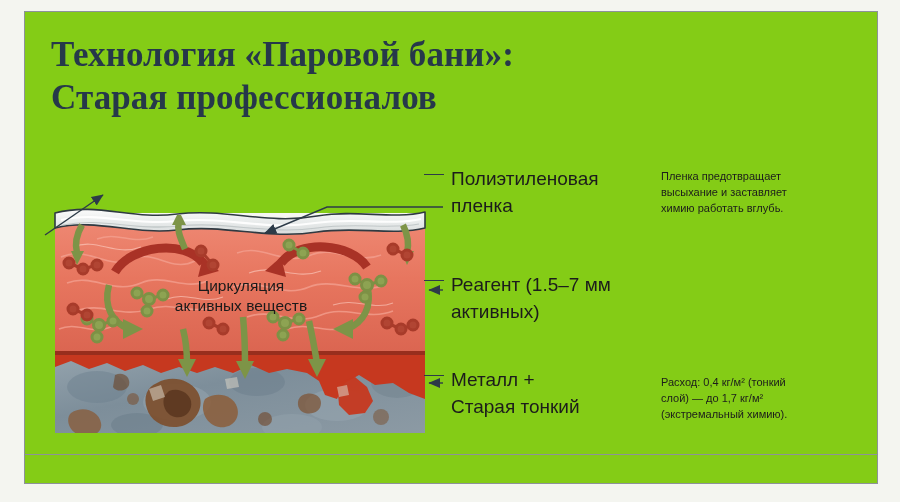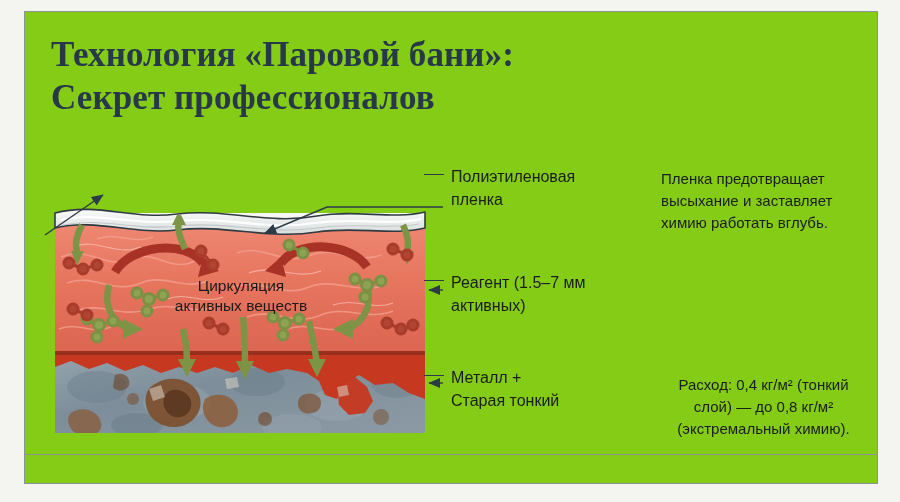--- a/index.html
+++ b/index.html
@@ -61,21 +61,21 @@
   
   .callouts {
     position: absolute;
     left: 426px;
     top: 140px;
     width: 200px;
     height: 280px;
   }
   .callout {
     position: absolute;
-    font-size: 16px;
+    font-size: 19px;
     line-height: 1.42;
     color: #1c1c1c;
     width: 185px;
   }
   .callout .lead-line {
     position: absolute;
     left: -27px;
     top: 8px;
     width: 20px;
     height: 0;
@@ -87,36 +87,36 @@
 
   
   .notes {
     position: absolute;
     left: 636px;
     top: 140px;
     width: 215px;
   }
   .note {
     position: absolute;
-    font-size: 15px;
+    font-size: 11px;
     line-height: 1.47;
     color: #1c1c1c;
     width: 205px;
   }
   #note-film-benefit { top: 16px; }
-  #note-consumption  { top: 222px; text-align: center; }
+  #note-consumption  { top: 222px; }
 </style>
 </head>
 <body>
 
 <div class="slide">
 
   <div class="title">
     <span class="line">Технология «Паровой бани»:</span>
-    <span class="line">Секрет профессионалов</span>
+    <span class="line">Старая профессионалов</span>
   </div>
 
   <div class="figure">
     <svg width="406" height="255" viewBox="0 0 406 255" xmlns="http://www.w3.org/2000/svg">
       <defs>
         <linearGradient id="reagentGrad" x1="0" y1="0" x2="0" y2="1">
           <stop offset="0%" stop-color="#ef8a75"></stop>
           <stop offset="45%" stop-color="#e7765f"></stop>
           <stop offset="100%" stop-color="#da6450"></stop>
         </linearGradient>
@@ -332,19 +332,19 @@
   </div>
 
   <div class="notes">
     <div class="note" id="note-film-benefit">
       <div>Пленка предотвращает</div>
       <div>высыхание и заставляет</div>
       <div>химию работать вглубь.</div>
     </div>
     <div class="note" id="note-consumption">
       <div>Расход: 0,4 кг/м² (тонкий</div>
-      <div>слой) — до 0,8 кг/м²</div>
+      <div>слой) — до 1,7 кг/м²</div>
       <div>(экстремальный химию).</div>
     </div>
   </div>
 
   <div class="slide-footer-divider"></div>
 </div>
 
 </body></html>

